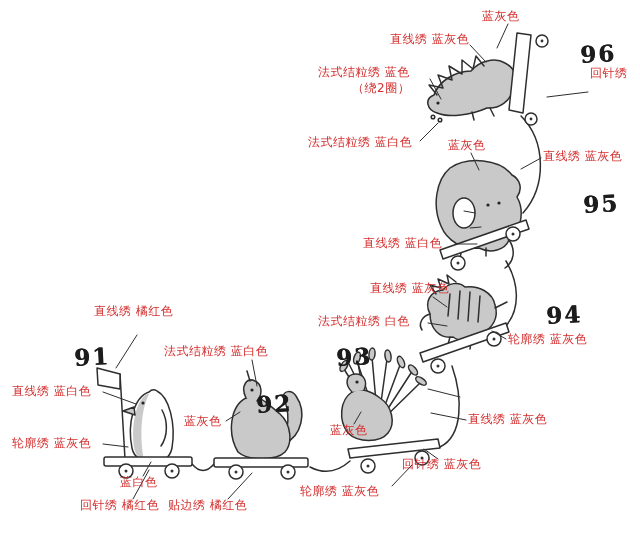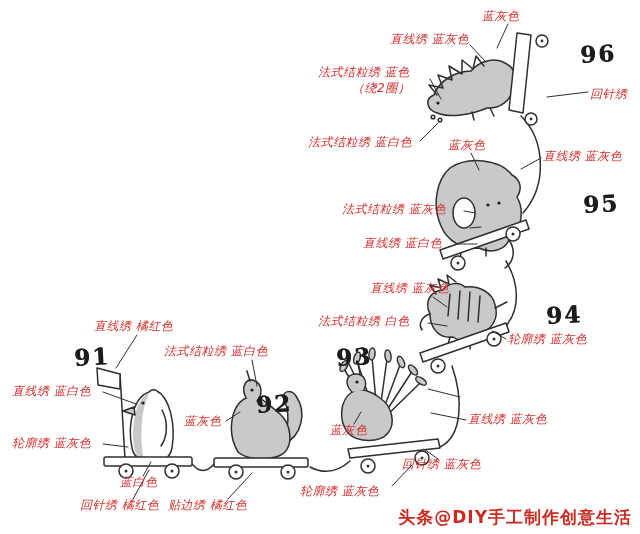--- a/index.html
+++ b/index.html
@@ -11,21 +11,20 @@
     font-family: "DejaVu Sans", "Liberation Sans", sans-serif;
   }
   .stage svg { position: absolute; left: 0; top: 0; }
   .lbl {
     position: absolute;
     color: #d3302f;
     font-size: 12px;
     line-height: 1.15;
     white-space: nowrap;
     letter-spacing: 0.5px;
-    font-style: italic;
   }
   .num {
     position: absolute;
     color: #1c1c1c;
     font-family: "DejaVu Serif", "Liberation Serif", serif;
     font-weight: bold;
     font-size: 23px;
     letter-spacing: 2px;
     text-shadow: 0.6px 0 0 #1c1c1c;
     transform: rotate(-3deg);
@@ -192,42 +191,40 @@
   <div class="num" style="left:583px; top:190px">95</div>
   <div class="num" style="left:546px; top:301px">94</div>
   <div class="num" style="left:336px; top:343px">93</div>
   <div class="num" style="left:256px; top:390px">92</div>
   <div class="num" style="left:74px;  top:343px">91</div>
 
   <div class="lbl" style="left:482px; top:10px">蓝灰色</div>
   <div class="lbl" style="left:390px; top:33px">直线绣 蓝灰色</div>
   <div class="lbl" style="left:318px; top:66px">法式结粒绣 蓝色</div>
   <div class="lbl" style="left:352px; top:82px">（绕2圈）</div>
-  <div class="lbl" style="left:590px; top:88px">回针绣</div>
+  <div class="lbl" style="left:590px; top:67px">回针绣</div>
   <div class="lbl" style="left:308px; top:136px">法式结粒绣 蓝白色</div>
 
   <div class="lbl" style="left:448px; top:139px">蓝灰色</div>
   <div class="lbl" style="left:543px; top:150px">直线绣 蓝灰色</div>
-  <div class="lbl" style="left:342px; top:203px">法式结粒绣 蓝灰色</div>
   <div class="lbl" style="left:363px; top:237px">直线绣 蓝白色</div>
 
   <div class="lbl" style="left:370px; top:282px">直线绣 蓝灰色</div>
   <div class="lbl" style="left:318px; top:315px">法式结粒绣 白色</div>
   <div class="lbl" style="left:508px; top:333px">轮廓绣 蓝灰色</div>
 
   <div class="lbl" style="left:468px; top:413px">直线绣 蓝灰色</div>
   <div class="lbl" style="left:330px; top:424px">蓝灰色</div>
   <div class="lbl" style="left:402px; top:458px">回针绣 蓝灰色</div>
   <div class="lbl" style="left:300px; top:485px">轮廓绣 蓝灰色</div>
 
   <div class="lbl" style="left:164px; top:345px">法式结粒绣 蓝白色</div>
   <div class="lbl" style="left:184px; top:415px">蓝灰色</div>
   <div class="lbl" style="left:168px; top:499px">贴边绣 橘红色</div>
 
-  <div class="lbl" style="left:94px;  top:320px">直线绣 橘红色</div>
+  <div class="lbl" style="left:94px;  top:305px">直线绣 橘红色</div>
   <div class="lbl" style="left:12px;  top:385px">直线绣 蓝白色</div>
   <div class="lbl" style="left:12px;  top:437px">轮廓绣 蓝灰色</div>
   <div class="lbl" style="left:120px; top:476px">蓝白色</div>
   <div class="lbl" style="left:80px;  top:499px">回针绣 橘红色</div>
 
-  <div class="watermark">头条@DIY手工制作创意生活</div>
 
 </div>
 
 </body></html>

